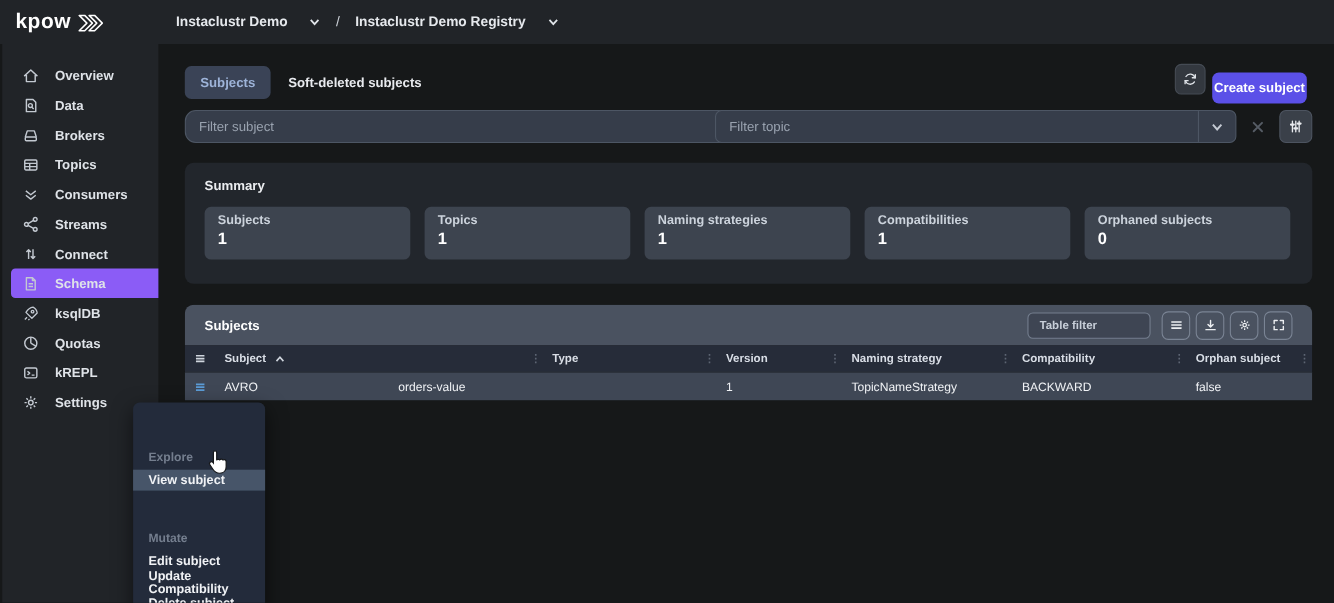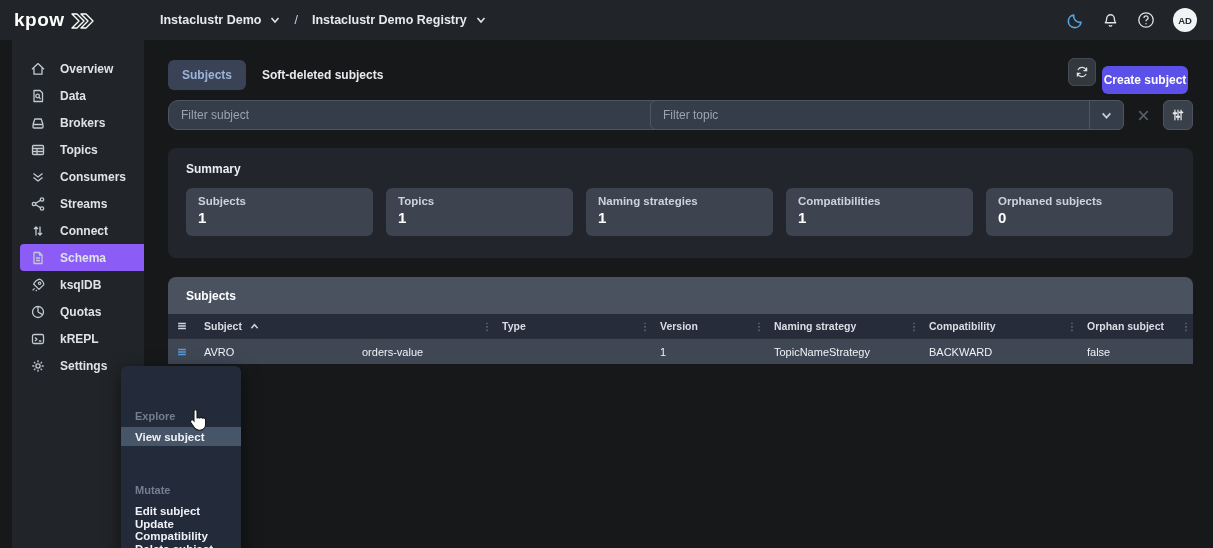--- a/index.html
+++ b/index.html
@@ -5,28 +5,28 @@
   * { margin:0; padding:0; box-sizing:border-box; }
   html,body { width:1213px; height:548px; overflow:hidden; }
   body { font-family:"Liberation Sans", sans-serif; background:#161819; color:#e8eaee; }
   .app { position:relative; width:1213px; height:548px; }
 
   
   .topbar { position:absolute; left:0; top:0; width:1213px; height:40px; background:#212428; display:flex; align-items:center; }
   .logo { width:144px; padding-left:14px; display:flex; align-items:center; gap:4px; font-size:19px; font-weight:700; letter-spacing:.5px; color:#fff; }
   .logo svg { margin-top:2px; }
   .crumbs { display:flex; align-items:center; gap:8px; padding-left:16px; font-size:12.5px; font-weight:600; color:#e6e9ed; }
-  .crumb { display:flex; align-items:center; gap:9px; cursor:pointer; }
+  .crumb { display:flex; align-items:center; gap:20px; cursor:pointer; }
   .crumb-sep { color:#cdd2d9; font-weight:400; padding:0 6px; }
   .chev { width:10px; height:10px; }
   .top-icons { margin-left:auto; display:flex; align-items:center; gap:18px; padding-right:16px; }
   .avatar { width:24px; height:24px; border-radius:50%; background:#f2f3f5; color:#2a2d33; font-size:9.5px; font-weight:700; display:flex; align-items:center; justify-content:center; }
 
   
-  .sidebar { position:absolute; left:12px; top:40px; width:168px; height:508px; background:#212428; padding-top:15px; }
+  .sidebar { position:absolute; left:2px; top:40px; width:168px; height:508px; background:#212428; padding-top:15px; }
   .side-item { display:flex; align-items:center; gap:14px; height:27px; margin:0 8px; padding:0 10px; border-radius:4px; font-size:12px; font-weight:600; color:#dfe3e8; cursor:pointer; }
   .side-item.active { background:#8b5cf6; }
   .side-item .ic { width:16px; height:16px; color:#c3c9d1; flex:0 0 16px; display:flex; align-items:center; justify-content:center; }
 
   
   .content { position:absolute; left:144px; top:40px; width:1069px; height:508px; background:#161819; }
 
   .tab { position:absolute; top:20px; height:30px; display:flex; align-items:center; padding:0 14px; border-radius:6px; font-size:12px; font-weight:600; cursor:pointer; }
   .tab.active { background:#3a4356; color:#9db3d8; }
   .tab.inactive { color:#e8eaee; }
@@ -99,37 +99,20 @@
           </svg>
       </span>
       <span class="crumb-sep">/</span>
       <span class="crumb">
         <span>Instaclustr Demo Registry</span>
         <svg class="chev" viewBox="0 0 10 10" fill="none" stroke="#dfe3e8" stroke-width="1.6">
             <path d="M1.5 3l3.5 4 3.5-4"></path>
           </svg>
       </span>
     </nav>
-    <div class="top-icons">
-      <svg width="17" height="17" viewBox="0 0 16 16" fill="none" stroke="#58a6e0" stroke-width="1.5" stroke-linejoin="round">
-          <path d="M13.2 9.7A6 6 0 0 1 6.3 2.8 6 6 0 1 0 13.2 9.7z"></path>
-        </svg>
-      <svg width="17" height="17" viewBox="0 0 16 16" fill="none" stroke="#dfe3e8" stroke-width="1.3" stroke-linejoin="round">
-          <path d="M8 2.6a3.6 3.6 0 0 0-3.6 3.6c0 3-1.3 3.9-1.3 3.9h9.8s-1.3-.9-1.3-3.9A3.6 3.6 0 0 0 8 2.6z"></path>
-          <path d="M6.7 12.3a1.35 1.35 0 0 0 2.6 0"></path>
-        </svg>
-      <svg width="18" height="18" viewBox="0 0 18 18" fill="none" stroke="#dfe3e8" stroke-width="1.3">
-          <circle cx="9" cy="9" r="7.2"></circle>
-          <path d="M6.9 6.9a2.1 2.1 0 1 1 2.8 2c-.6.25-.7.7-.7 1.3"></path>
-          <circle cx="9" cy="12.7" r="0.7" fill="#dfe3e8" stroke="none"></circle>
-        </svg>
-      <div class="avatar">
-          <span>AD</span>
-        </div>
-    </div>
   </header>
 
   <aside class="sidebar">
     <div class="side-item">
       <span class="ic">
           <svg width="16" height="16" viewBox="0 0 16 16" fill="none" stroke="currentColor" stroke-width="1.3" stroke-linejoin="round">
             <path d="M2 8.2L8 2.6l6 5.6M4 7.2v6h8v-6"></path>
           </svg>
         </span>
       <span>Overview</span>
@@ -306,20 +289,44 @@
         <div class="stat">
           <div class="lbl">Orphaned subjects</div>
           <div class="val">0</div>
         </div>
       </div>
     </section>
 
     <section class="tablecard">
       <div class="tc-head">
         <span class="tc-title">Subjects</span>
+        <div class="tc-tools">
+          <input class="tfilter" type="text" placeholder="Table filter" style="">
+          <button class="tbtn">
+              <svg width="13" height="13" viewBox="0 0 14 14" fill="none" stroke="currentColor" stroke-width="1.6" stroke-linecap="round">
+                <path d="M2.5 4h9M2.5 7h9M2.5 10h9"></path>
+              </svg>
+            </button>
+          <button class="tbtn">
+              <svg width="13" height="13" viewBox="0 0 14 14" fill="none" stroke="currentColor" stroke-width="1.4" stroke-linecap="round" stroke-linejoin="round">
+                <path d="M7 2.5v6M4.5 6.5L7 9l2.5-2.5M2.5 11.5h9"></path>
+              </svg>
+            </button>
+          <button class="tbtn">
+              <svg width="13" height="13" viewBox="0 0 16 16" fill="none" stroke="currentColor" stroke-width="1.4">
+                <circle cx="8" cy="8" r="2"></circle>
+                <path d="M8 2.5v2M8 11.5v2M2.5 8h2M11.5 8h2M4.2 4.2l1.4 1.4M10.4 10.4l1.4 1.4M11.8 4.2l-1.4 1.4M5.6 10.4l-1.4 1.4"></path>
+              </svg>
+            </button>
+          <button class="tbtn">
+              <svg width="13" height="13" viewBox="0 0 14 14" fill="none" stroke="currentColor" stroke-width="1.4" stroke-linecap="round" stroke-linejoin="round">
+                <path d="M5.5 2.5H2.5v3M8.5 2.5h3v3M5.5 11.5h-3v-3M8.5 11.5h3v-3"></path>
+              </svg>
+            </button>
+        </div>
       </div>
 
       <div class="thead">
         <div class="cell c0">
           <span class="headmenu">
               <svg width="12" height="12" viewBox="0 0 14 14" fill="none" stroke="currentColor" stroke-width="1.8">
                 <path d="M2.5 4h9M2.5 7h9M2.5 10h9"></path>
               </svg>
             </span>
         </div>

